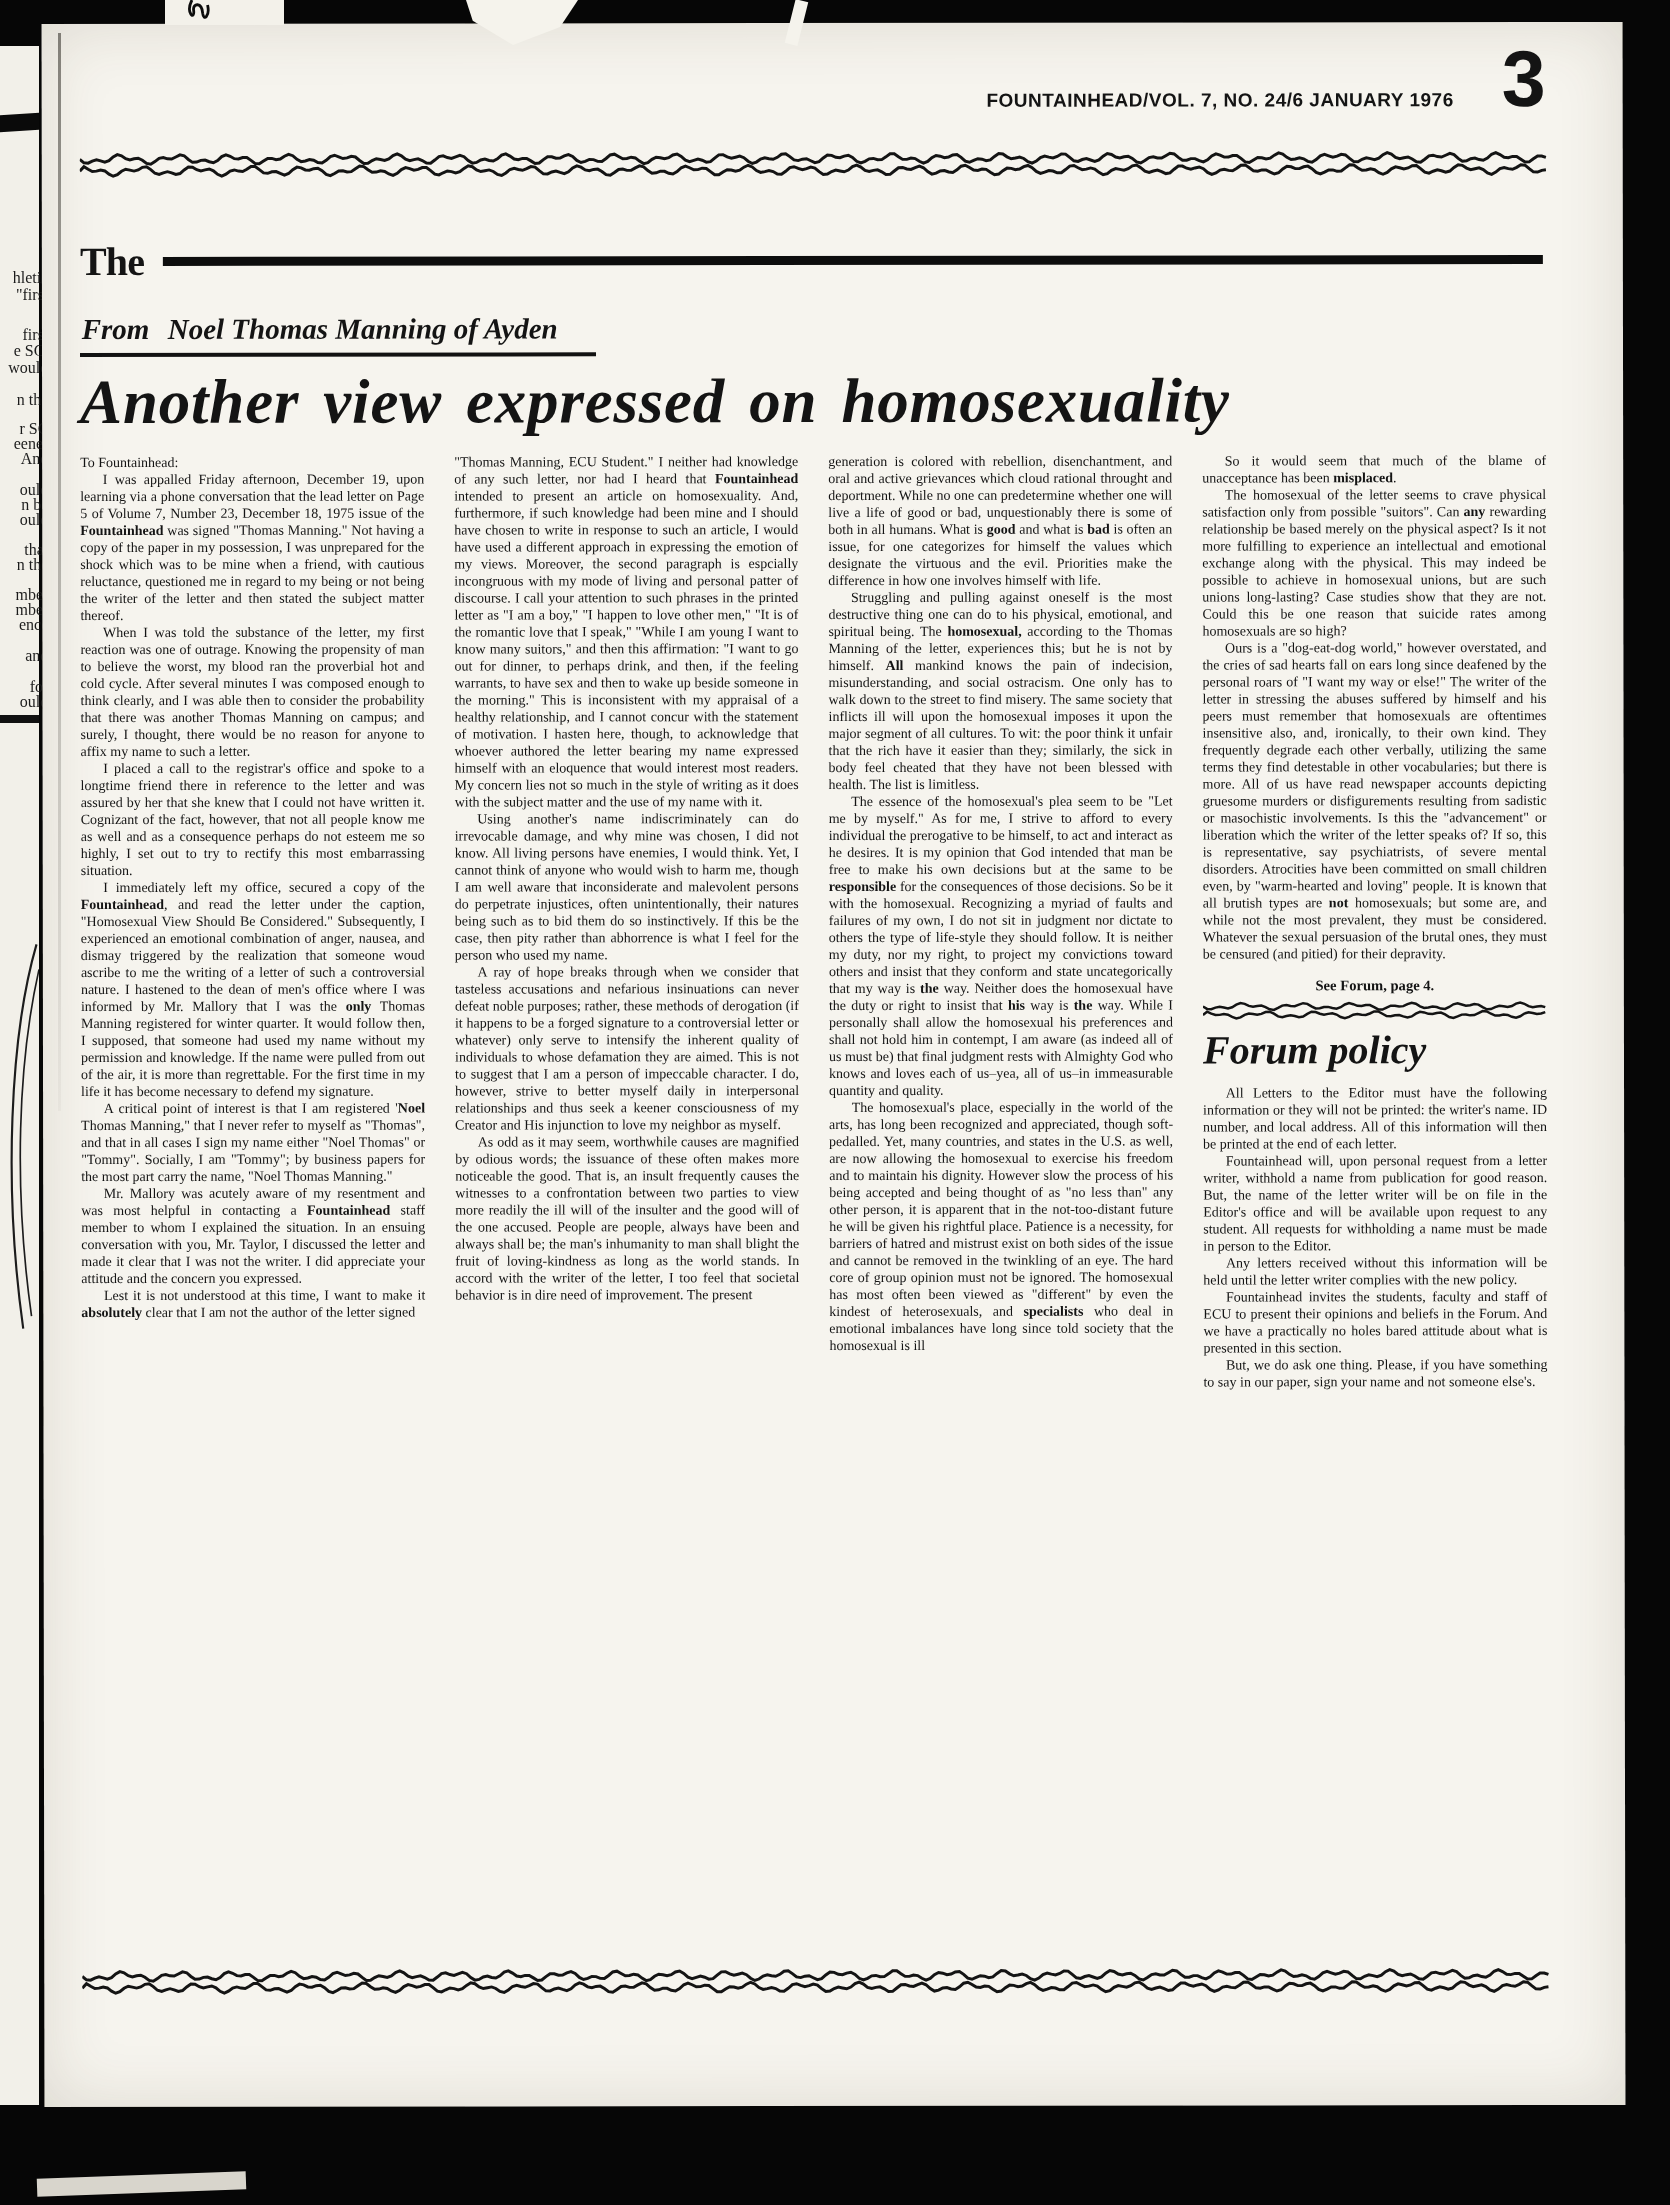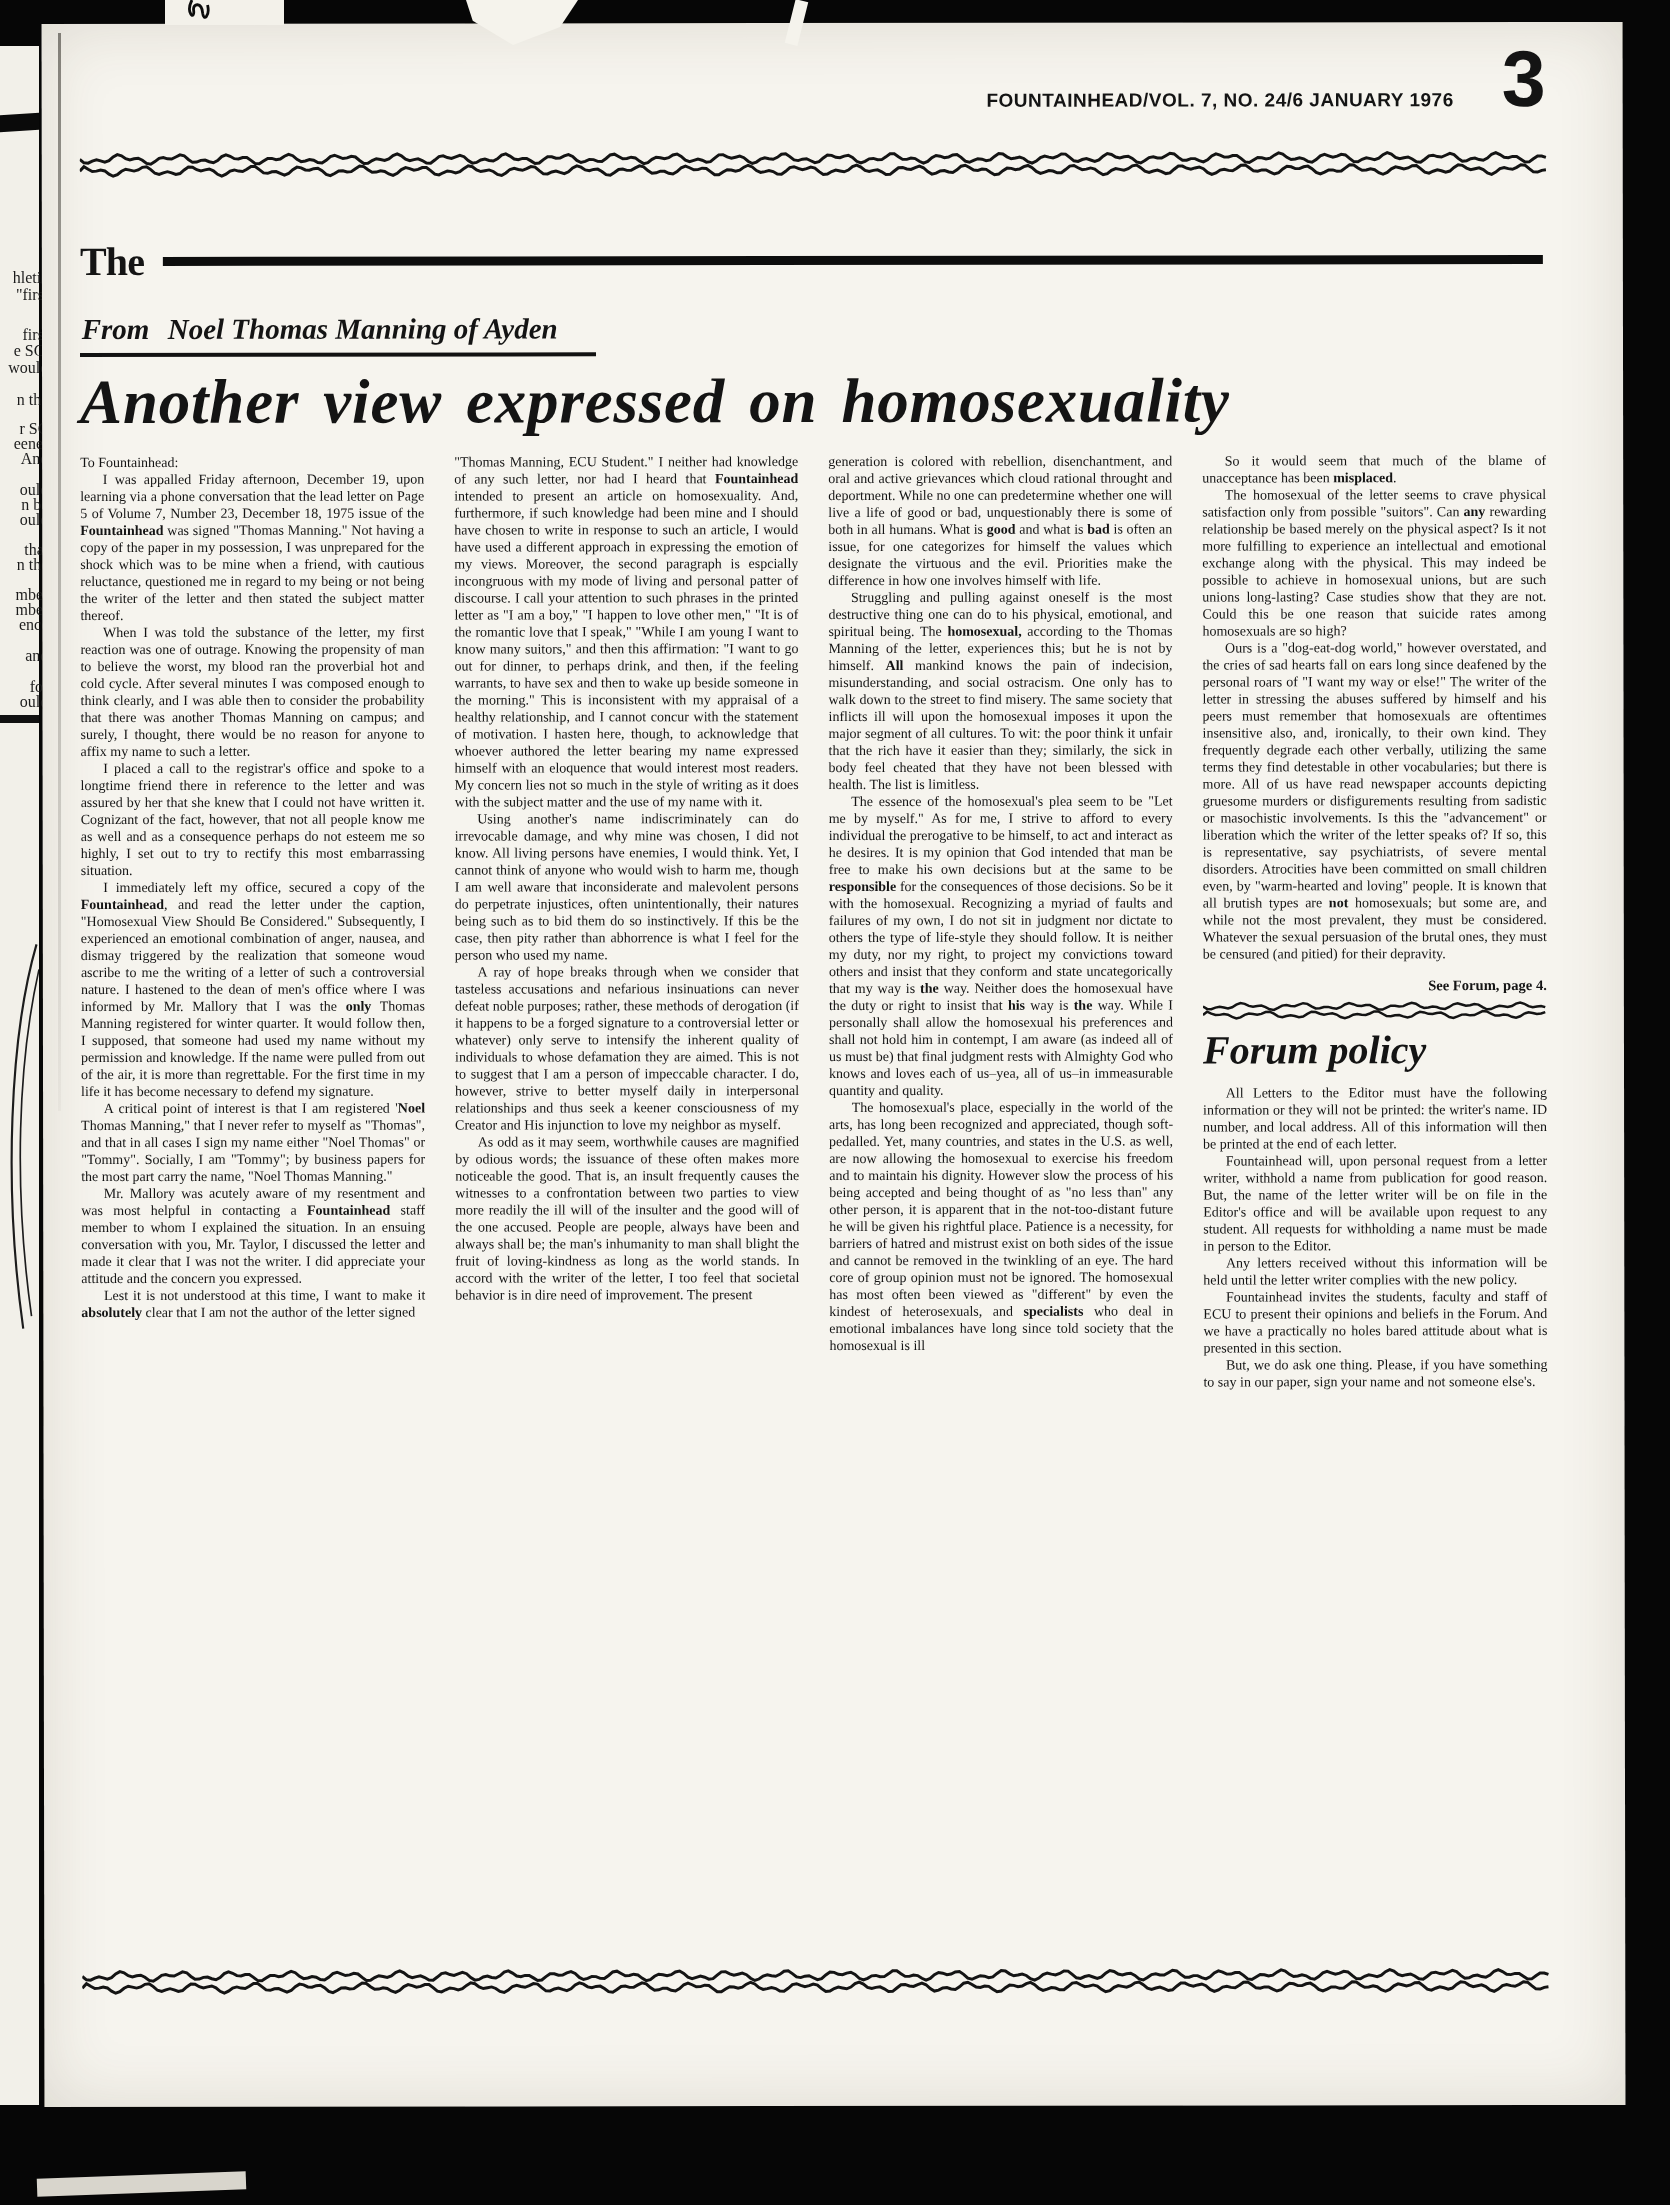--- a/index.html
+++ b/index.html
@@ -46,21 +46,21 @@
   .headline{margin-top:13.4px;font-style:italic;font-weight:bold;font-size:63px;line-height:1;
             letter-spacing:0.8px;word-spacing:7.5px;white-space:nowrap;}
 
   .columns{display:flex;gap:30px;margin-top:20px;height:1504px;overflow:hidden;
            font-size:14px;line-height:17px;text-align:justify;}
   .col{flex:1;overflow:hidden;}
   .para{margin:0;text-indent:22.6px;}
   .para.ni{text-indent:0;}
   .para b{font-weight:bold;}
 
-  .see-forum{font-weight:bold;margin:15px 0 6.7px;font-size:14.6px;text-align:right;}
+  .see-forum{font-weight:bold;margin:15px 0 6.7px;font-size:14.6px;text-align:center;}
   .policy-title{font-size:40px;font-weight:bold;font-style:italic;margin:10px 0 13.4px;line-height:1;
                 text-align:left;text-indent:0;}
   .policy-sep{margin:5px 0 0;}
 
   
   .torn1{position:absolute;left:466px;top:0;width:112px;height:45px;background:#f5f3ec;
          clip-path:polygon(0 0,100% 0,84% 60%,42% 100%,6% 46%);}
   .torn2{position:absolute;left:790px;top:0;width:12.5px;height:45px;background:#f5f3ec;transform:rotate(14deg);}
   .torn3{position:absolute;left:165px;top:0;width:119px;height:25px;background:#f3f1ea;}
   .torn-bottom{position:absolute;left:37px;top:2175px;width:209px;height:18.4px;background:#d8d5cc;transform:rotate(-2deg);}

